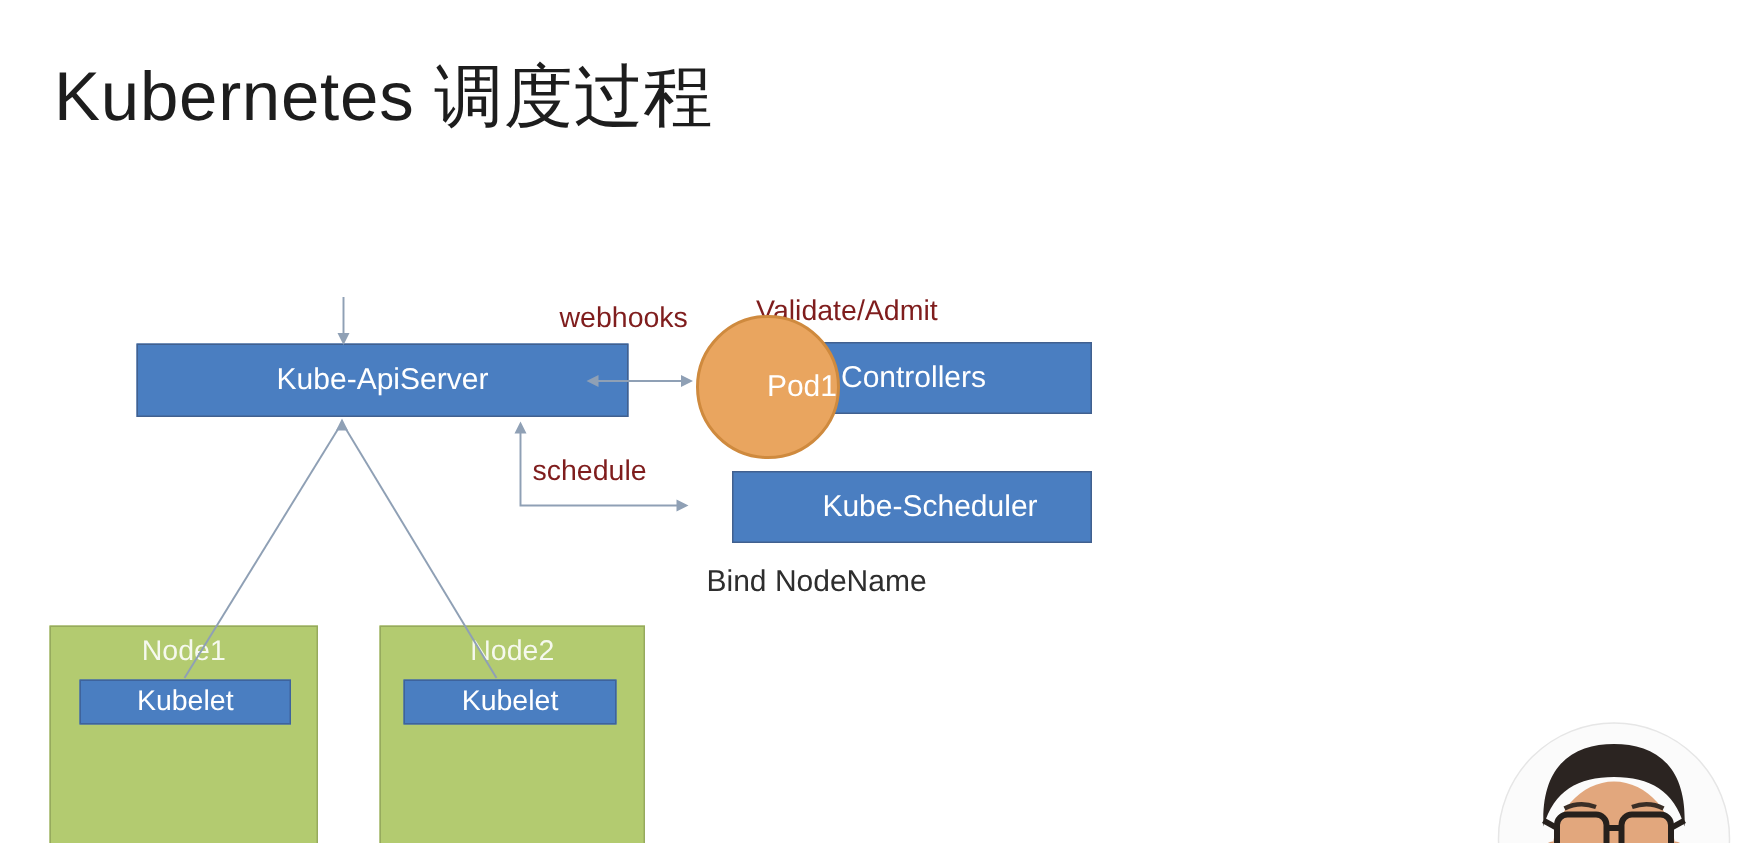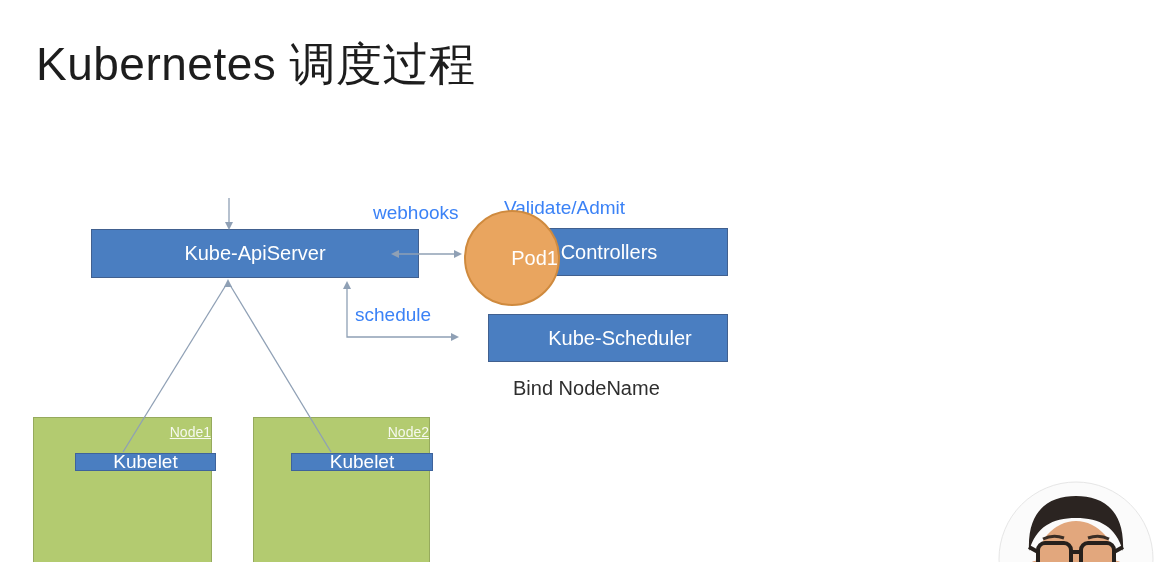--- a/index.html
+++ b/index.html
@@ -17,38 +17,38 @@
     color:#ffffff; font-size:20px; z-index:1;
   }
   .blue  { background:#4a7ec1; border:1px solid #41608f;margin-left:28px; }
   .green { background:#b3cb70; border:1px solid #96aa5d; z-index:1; }
   #apiserver   { left:63px;  top:229px; width:328px; height:49px; }
   #controllers { left:462px; top:228px; width:238px; height:48px; }
   #scheduler   { left:460px; top:314px; width:240px; height:48px;padding-left:24px; }
   #node1 { left:33px;  top:417px; width:179px; height:160px; }
   #node2 { left:253px; top:417px; width:177px; height:160px; }
   .node-label {
-    position:absolute; top:6px; left:0; right:0; text-align:right;
-    color:rgba(255,255,255,0.88); font-size:14px;text-decoration:underline;
+    position:absolute; top:6px; left:0; right:0; text-align:center;
+    color:rgba(255,255,255,0.88); font-size:19px;
   }
   .kubelet {
-    position:absolute; box-sizing:border-box; height:18px; top:35px;
+    position:absolute; box-sizing:border-box; height:30px; top:35px;
     background:#4a7ec1; border:1px solid #3e639c;
     display:flex; align-items:center; justify-content:center;
-    color:#ffffff; font-size:19px;margin-left:22px;
+    color:#ffffff; font-size:19px;
   }
   #kubelet1 { left:19px; width:141px; }
   #kubelet2 { left:15px; width:142px; }
   .lbl {
-    position:absolute; color:#3b82f6; font-size:19px; white-space:nowrap; z-index:4;
+    position:absolute; color:#7f1d1d; font-size:19px; white-space:nowrap; z-index:4;
   }
   #lbl-webhooks { left:373px; top:202px; }
   #lbl-validate { left:504px; top:197px;text-align:center; }
   #lbl-schedule { left:355px; top:304px; }
-  #lbl-bind     { left:513px; top:377px; font-size:20px; color:#2e2e2e; }
+  #lbl-bind     { left:471px; top:377px; font-size:20px; color:#2e2e2e; }
   #pod {
     position:absolute; left:464px; top:210px; width:96px; height:96px;
     box-sizing:border-box; border-radius:50%;
     background:#e9a55f; border:2px solid #cf8a3e;
     display:flex; align-items:center; justify-content:flex-end;
     color:#ffffff; font-size:20px; z-index:6;
   }
   #wires { position:absolute; left:0; top:0; z-index:5; pointer-events:none; }
   #webcam {
     position:absolute; left:998px; top:481px; width:156px; height:156px; z-index:10;

